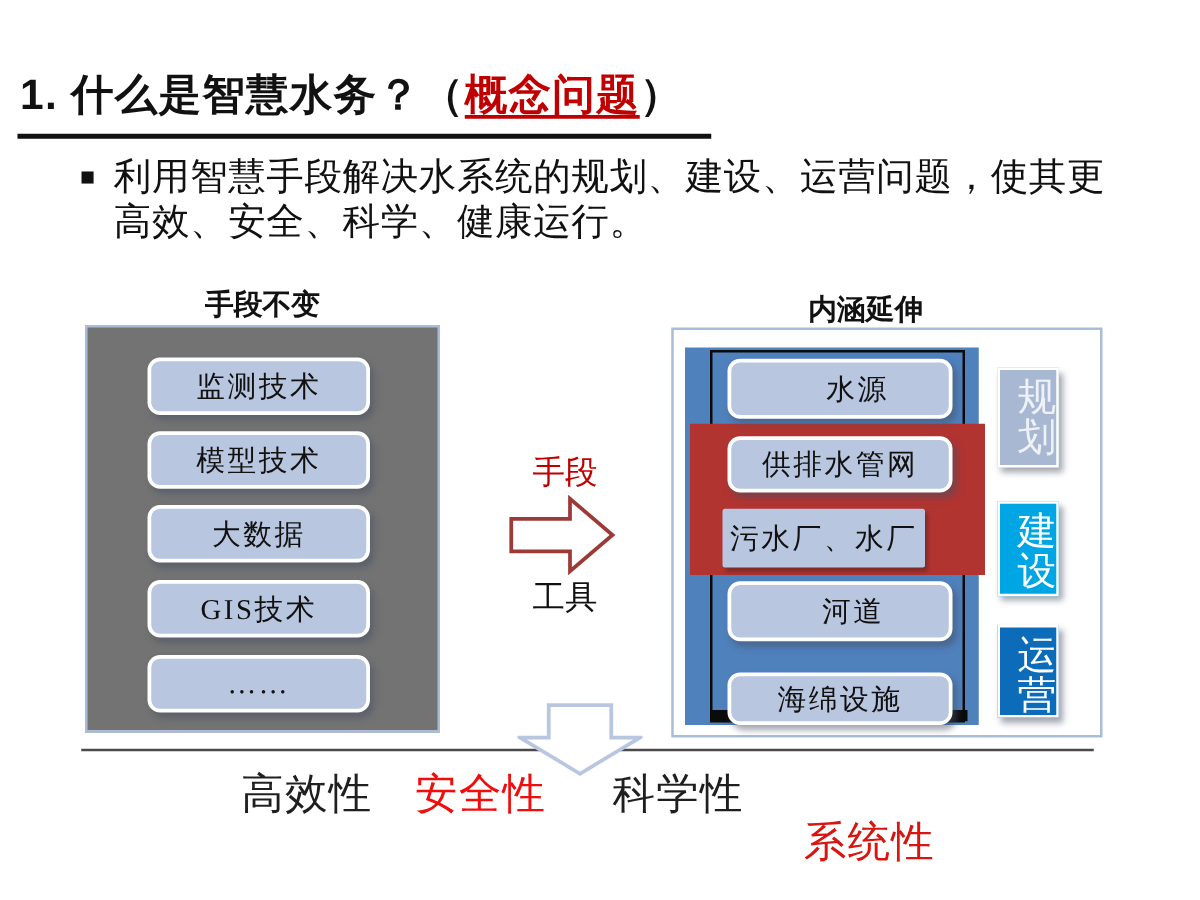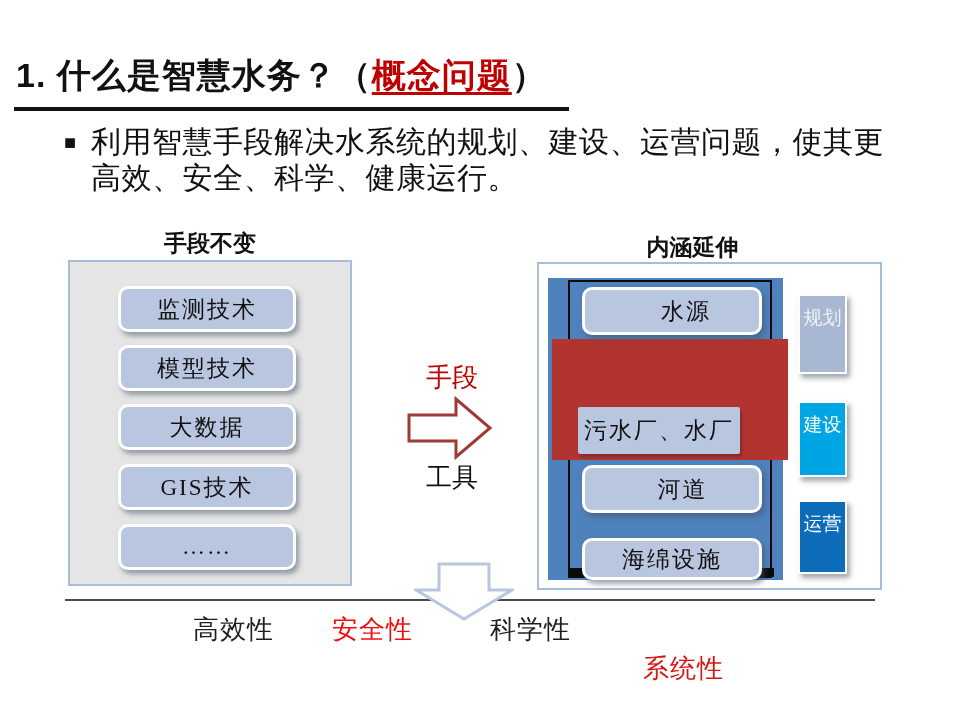--- a/index.html
+++ b/index.html
@@ -24,21 +24,21 @@
   .bullet .marker{font-size:20px;line-height:36px;color:#111;flex:0 0 auto;}
   .bullet .btext{font-size:30px;line-height:36px;color:#111;letter-spacing:0.5px;}
 
   
   .group-label{position:absolute;font-size:23px;font-weight:bold;color:#111;text-align:center;}
   .group-label.left{left:68px;width:284px;top:228px;}
   .group-label.right{left:520px;width:345px;top:232px;}
 
   
   .lbox{position:absolute;left:68px;top:260px;width:284px;height:326px;
-        border:2px solid #a9bdd9;background:#e5e5e5;}
+        border:2px solid #a9bdd9;background:#737373;}
   .chip{
     position:absolute;left:48px;width:178px;height:46px;
     background:#b9c6e0;border:3px solid #fff;border-radius:10px;
     box-shadow:3px 4px 5px rgba(70,80,100,0.5);
     display:flex;align-items:center;justify-content:center;
     font-family:"Liberation Serif","DejaVu Serif",serif;
     font-size:23px;color:#111;letter-spacing:2px;
   }
   .lbox .c0{top:24px;} .lbox .c1{top:83px;} .lbox .c2{top:142px;}
   .lbox .c3{top:202px;} .lbox .c4{top:262px;}
@@ -60,31 +60,31 @@
   .rbox .r0{top:23px;height:48px;padding-left:28px;}
   .rbox .r1{top:85px;height:45px;}
   .rbox .r2{top:143px;height:47px;left:39px;width:162px;border:none;border-radius:2px;
             box-shadow:2px 3px 3px rgba(40,30,30,0.35);}
   .rbox .r3{top:201px;height:48px;padding-left:21px;}
   .rbox .r4{top:274px;height:42px;}
   .phase{
     position:absolute;left:259px;width:49px;
     border:2px solid #fff;box-shadow:3px 4px 5px rgba(70,80,100,0.5);
     color:#fff;font-family:"Liberation Serif","DejaVu Serif",serif;
-    font-size:19px;line-height:32px;text-align:center;
+    font-size:31px;line-height:32px;text-align:right;
     word-break:break-all;padding-top:6px;letter-spacing:0;
   }
   .phase.p0{top:30px;height:80px;color:#eef1f7;}
   .phase.p1{top:137px;height:76px;}
   .phase.p2{top:236px;height:74px;}
 
   
   .base-rule{position:absolute;left:65px;top:599px;width:810px;height:2px;background:#4a4a4a;}
   .down-arrow{position:absolute;left:414px;top:562px;}
-  .bottom-label{position:absolute;top:612px;font-size:26px;letter-spacing:1px;white-space:nowrap;}
+  .bottom-label{position:absolute;top:612px;font-size:34px;letter-spacing:1px;white-space:nowrap;}
   .bl0{left:193px;} .bl1{left:332px;} .bl2{left:490px;} .bl3{left:643px;margin-top:39px;}
 </style>
 </head>
 <body>
 
 <div class="slide">
 
   <h1 class="title"><span>1. 什么是智慧水务？（</span><span class="hl" style="color: rgb(192, 0, 0);">概念问题</span><span>）</span></h1>
 
   <div class="bullet">
@@ -109,20 +109,21 @@
   </div>
   <div class="mid-label bottom serif">工具</div>
 
   <div class="group-label right">内涵延伸</div>
   <div class="rbox">
     <div class="panel" style="background: rgb(79, 129, 189);"></div>
     <div class="black-rect"></div>
     <div class="black-bar"></div>
     <div class="red-band" style="background: rgb(178, 52, 49);"></div>
     <div class="chip r0">水源</div>
+    <div class="chip r1">供排水管网</div>
     <div class="chip r2">污水厂、水厂</div>
     <div class="chip r3">河道</div>
     <div class="chip r4">海绵设施</div>
     <div class="phase p0" style="background: rgb(169, 184, 210);">规划</div>
     <div class="phase p1" style="background: rgb(0, 166, 228);">建设</div>
     <div class="phase p2" style="background: rgb(13, 108, 186);">运营</div>
   </div>
 
   <div class="base-rule"></div>
   <div class="down-arrow">

